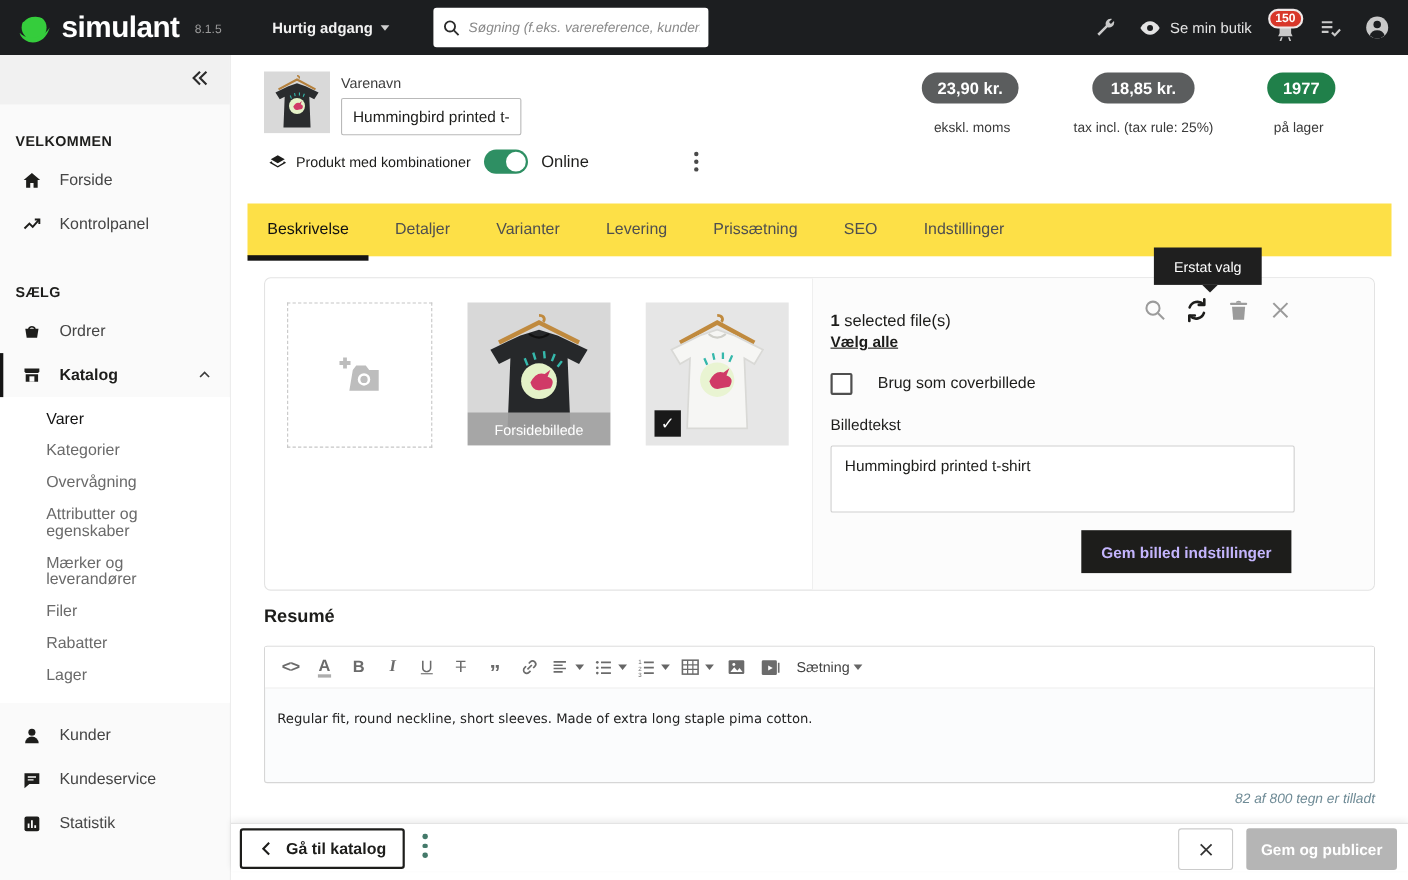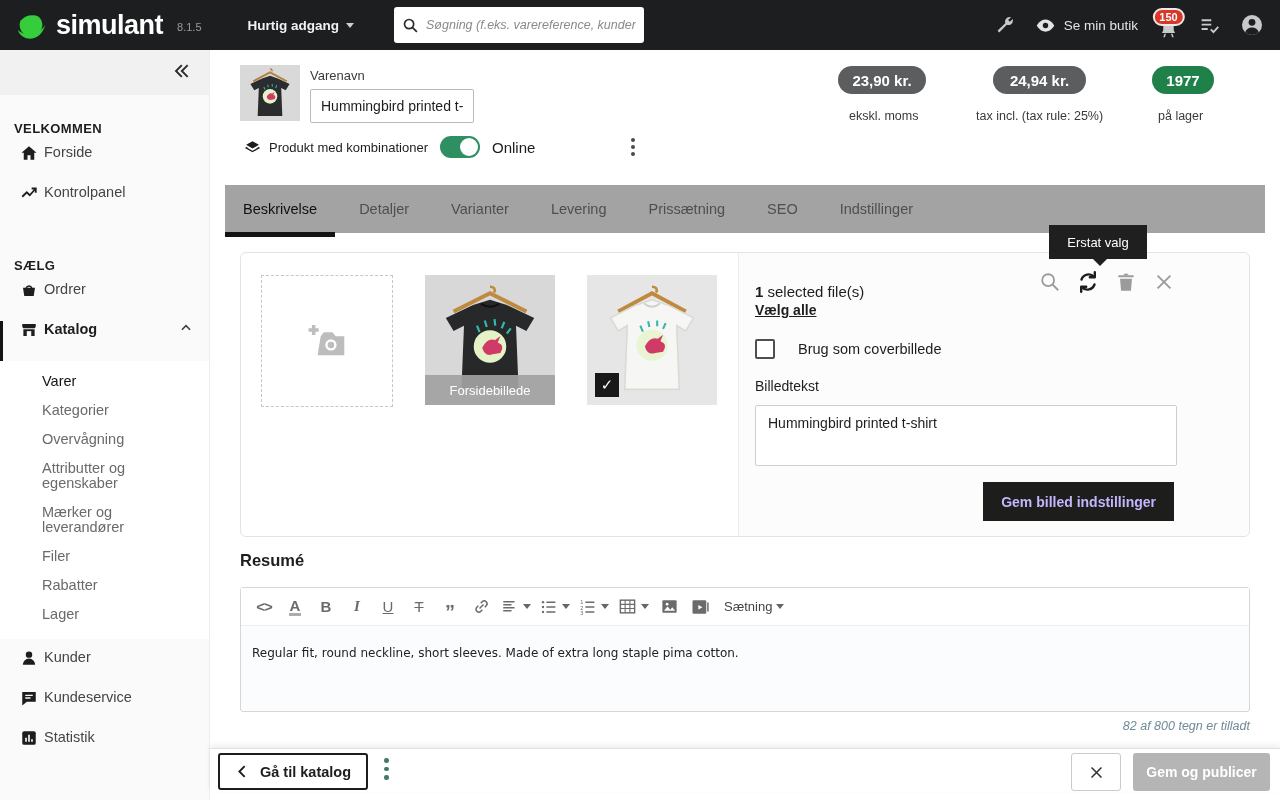--- a/index.html
+++ b/index.html
@@ -21,21 +21,21 @@
   .header-right { margin-left:auto; display:flex; align-items:center; gap:20px; margin-right:16px; color:#c9c9c9; }
   .shop-link { display:flex; align-items:center; gap:8px; font-size:13.5px; color:#e3e3e3; cursor:pointer; }
   .bell-wrap { position:relative; padding-top:6px; }
   .badge-count { position:absolute; top:-4px; left:50%; transform:translateX(-50%); background:#d8372a; border:2px solid #efe9e9; color:#fff; font-size:11px; font-weight:bold; border-radius:9px; padding:0 5px; line-height:14px; }
 
   
   .sidebar { position:absolute; top:50px; left:0; width:210px; bottom:0; background:#fafafa; border-right:1px solid #ededed; z-index:10; }
   .side-strip { height:45px; background:#f1f1f1; position:relative; }
   .collapse-btn { position:absolute; right:18px; top:11px; color:#2b2b2b; cursor:pointer; }
   .side-section { font-size:13px; font-weight:bold; color:#1d1d1b; letter-spacing:0.4px; padding:26px 14px 8px 14px; }
-  .side-item { height:40px; display:flex; padding-left:20px; gap:6px; font-size:14.5px; color:#454545; cursor:pointer; position:relative; }
+  .side-item { height:40px; display:flex; align-items:center; padding-left:20px; gap:16px; font-size:14.5px; color:#454545; cursor:pointer; position:relative; }
   .side-item svg { color:#1d1d1b; flex:0 0 auto; }
   .side-item.active-parent { font-weight:bold; color:#1d1d1b; border-left:3px solid #141414; padding-left:17px; }
   .side-item .chev-up { margin-left:auto; margin-right:16px; color:#3c3c3c; }
   .submenu { background:#fff; padding:6px 0 10px 0; }
   .sub-item { padding:7px 14px 7px 42px; font-size:14.5px; color:#6a6a6a; line-height:15px; cursor:pointer; }
   .sub-item.active { color:#141414; }
   .side-group { margin-top:10px; }
 
   
   .main { position:absolute; top:50px; left:210px; right:0; bottom:0; background:#fff; }
@@ -50,21 +50,21 @@
   .toggle .knob { position:absolute; right:2px; top:2px; width:18px; height:18px; border-radius:50%; background:#fff; }
   .online-lbl { font-size:15px; color:#1d1d1b; margin-left:12px; }
   .vdots { display:flex; flex-direction:column; gap:3px; margin-left:96px; cursor:pointer; }
   .vdots i { width:4px; height:4px; border-radius:50%; background:#4a4a4a; }
   .pill { position:absolute; top:16px; height:28px; border-radius:14px; color:#fff; font-weight:bold; font-size:15px; display:flex; align-items:center; justify-content:center; padding:0 14px; }
   .pill.gray { background:#5b5d5e; }
   .pill.green { background:#20804a; }
   .pill-sub { position:absolute; top:59px; font-size:12.5px; color:#3a3a3a; }
 
   
-  .tabstrip { position:absolute; left:15px; top:135px; width:1040px; height:48px; background:#a3a3a3; display:flex; align-items:stretch; }
+  .tabstrip { position:absolute; left:15px; top:135px; width:1040px; height:48px; background:#fde047; display:flex; align-items:stretch; }
   .tab { padding:0 18px; margin-right:6px; display:flex; align-items:center; font-size:14.5px; color:#4f4f4f; cursor:pointer; position:relative; }
   .tab.active { color:#111; }
   .tab.active::after { content:""; position:absolute; left:0; right:0; bottom:-4px; height:5px; background:#141414; }
 
   
   .card { position:absolute; left:30px; top:202px; width:1010px; height:285px; background:#fff; border:1px solid #e3e3e3; border-radius:6px; }
   .drop-zone { position:absolute; left:20px; top:22px; width:132px; height:132px; border:1px dashed #c6c6c6; background:#fff; display:flex; align-items:center; justify-content:center; color:#bdbdbd; cursor:pointer; }
   .g-thumb { position:absolute; top:22px; width:130px; height:130px; overflow:hidden; cursor:pointer; }
   .g-thumb.t1 { left:184px; background:#d8d8d8; }
   .g-thumb.t2 { left:346px; background:#e6e6e6; }
@@ -261,21 +261,21 @@
       </div>
     <span class="online-lbl">Online</span>
     <div class="vdots">
         <i></i>
         <i></i>
         <i></i>
       </div>
   </div>
   <div class="pill gray" style="left:628px; width:88px">23,90 kr.</div>
   <div class="pill-sub" style="left:639px">ekskl. moms</div>
-  <div class="pill gray" style="left:783px; width:93px">24,94 kr.</div>
+  <div class="pill gray" style="left:783px; width:93px">18,85 kr.</div>
   <div class="pill-sub" style="left:766px">tax incl. (tax rule: 25%)</div>
   <div class="pill green" style="left:942px; width:62px">1977</div>
   <div class="pill-sub" style="left:948px">på lager</div>
 
   <div class="tabstrip">
     <div class="tab active">Beskrivelse</div>
     <div class="tab">Detaljer</div>
     <div class="tab">Varianter</div>
     <div class="tab">Levering</div>
     <div class="tab">Prissætning</div>

